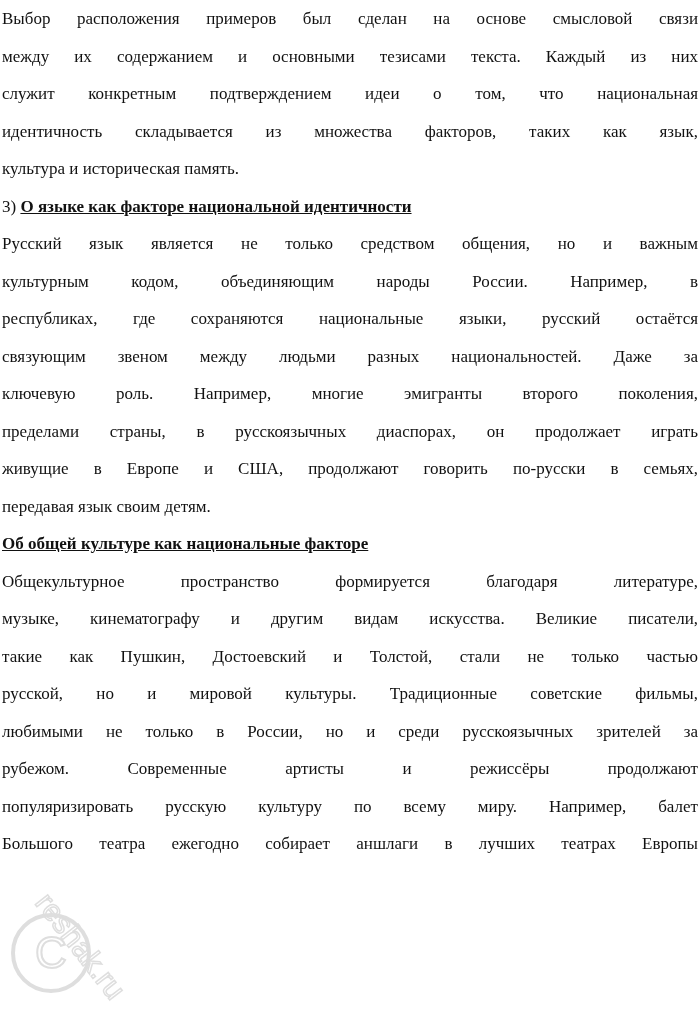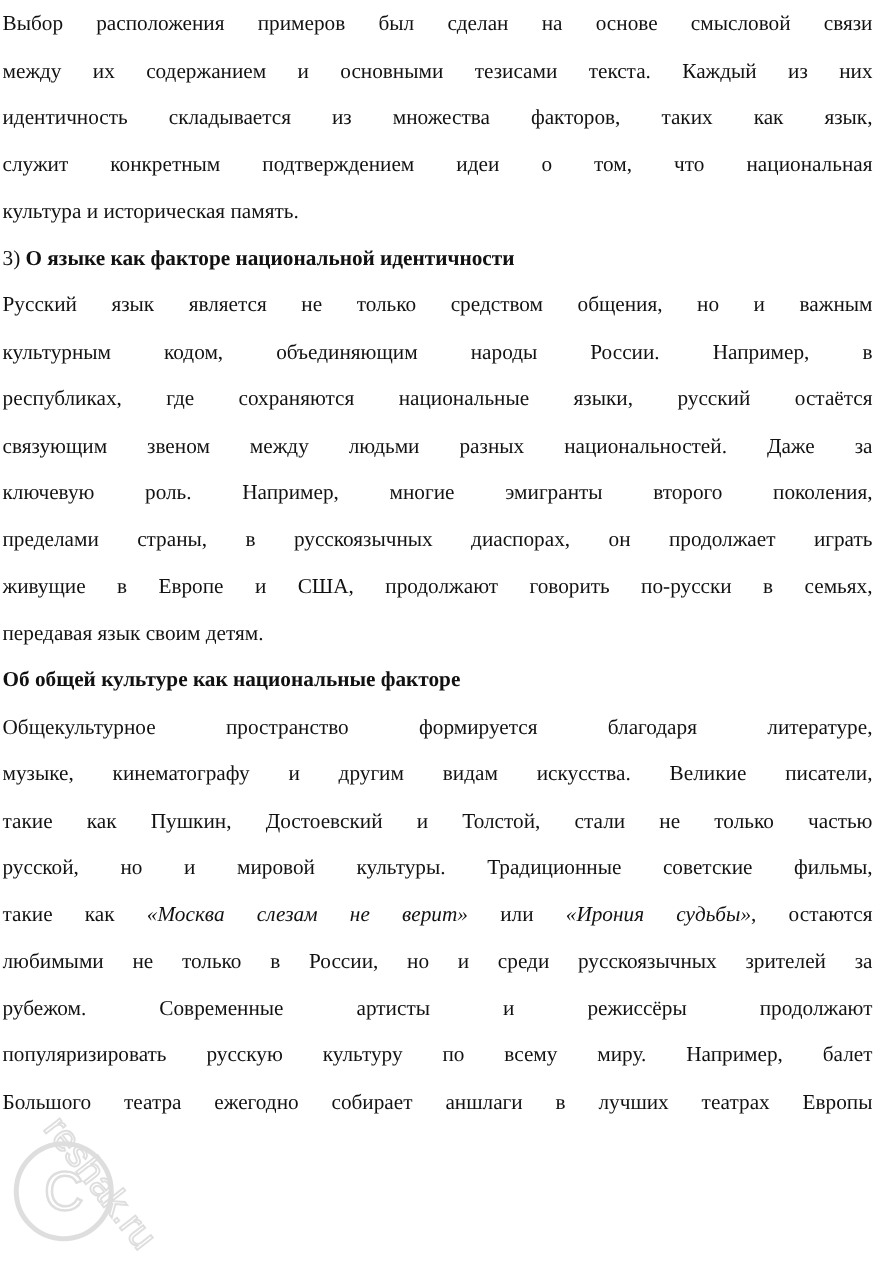--- a/index.html
+++ b/index.html
@@ -29,42 +29,42 @@
       text-align: justify;
       text-align-last: justify;
       overflow: hidden;
     }
     .line.last {
       text-align-last: left;
     }
     .line.heading {
       text-align-last: left;
     }
-    .bold { font-weight: bold; }
+    .bold { font-weight: bold; text-decoration: underline; }
     .italic { font-style: italic; }
     .watermark {
       position: absolute;
       left: 6px;
       top: 858px;
       width: 150px;
       height: 150px;
       pointer-events: none;
       opacity: 0.28;
     }
   </style>
 </head>
 <body>
 
 <div class="page">
 
   <div>
     <div class="line">Выбор расположения примеров был сделан на основе смысловой связи</div>
     <div class="line">между их содержанием и основными тезисами текста. Каждый из них</div>
+    <div class="line">служит конкретным подтверждением идеи о том, что национальная</div>
     <div class="line">идентичность складывается из множества факторов, таких как язык,</div>
-    <div class="line">служит конкретным подтверждением идеи о том, что национальная</div>
     <div class="line last">культура и историческая память.</div>
   </div>
 
   <div class="line heading">
     <span>3) </span><span class="bold">О языке как факторе национальной идентичности</span>
   </div>
 
   <div>
     <div class="line">Русский язык является не только средством общения, но и важным</div>
     <div class="line">культурным кодом, объединяющим народы России. Например, в</div>
@@ -76,21 +76,20 @@
     <div class="line last">передавая язык своим детям.</div>
   </div>
 
   <div class="line heading bold">Об общей культуре как национальные факторе</div>
 
   <div>
     <div class="line">Общекультурное пространство формируется благодаря литературе,</div>
     <div class="line">музыке, кинематографу и другим видам искусства. Великие писатели,</div>
     <div class="line">такие как Пушкин, Достоевский и Толстой, стали не только частью</div>
     <div class="line">русской, но и мировой культуры. Традиционные советские фильмы,</div>
-    <div class="line"><span>такие как </span><span class="italic">«Москва слезам не верит»</span><span> или </span><span class="italic">«Ирония судьбы»</span><span>, остаются</span></div>
     <div class="line">любимыми не только в России, но и среди русскоязычных зрителей за</div>
     <div class="line">рубежом. Современные артисты и режиссёры продолжают</div>
     <div class="line">популяризировать русскую культуру по всему миру. Например, балет</div>
     <div class="line">Большого театра ежегодно собирает аншлаги в лучших театрах Европы</div>
   </div>
 </div>
 
 <div class="watermark">
   <svg width="150" height="150" viewBox="0 0 150 150">
     <circle cx="45" cy="95" r="38" fill="none" stroke="#8a8a8a" stroke-width="4"></circle>

